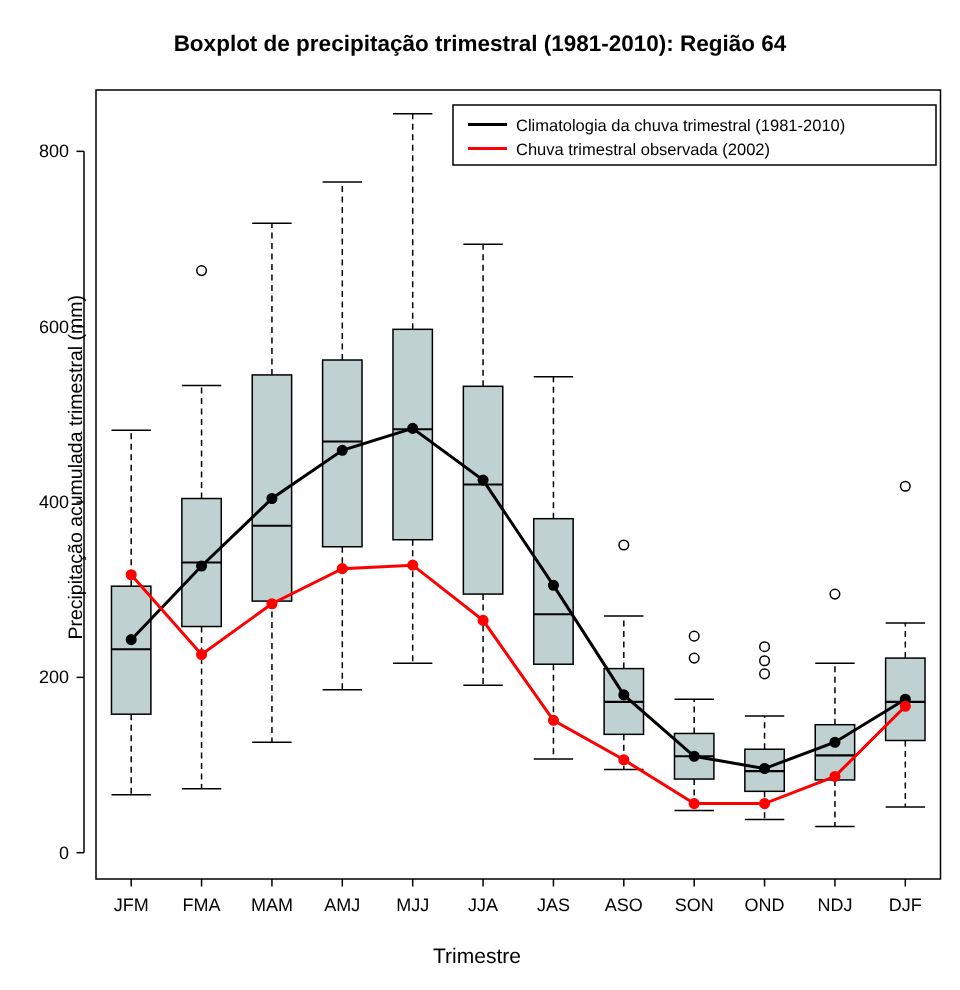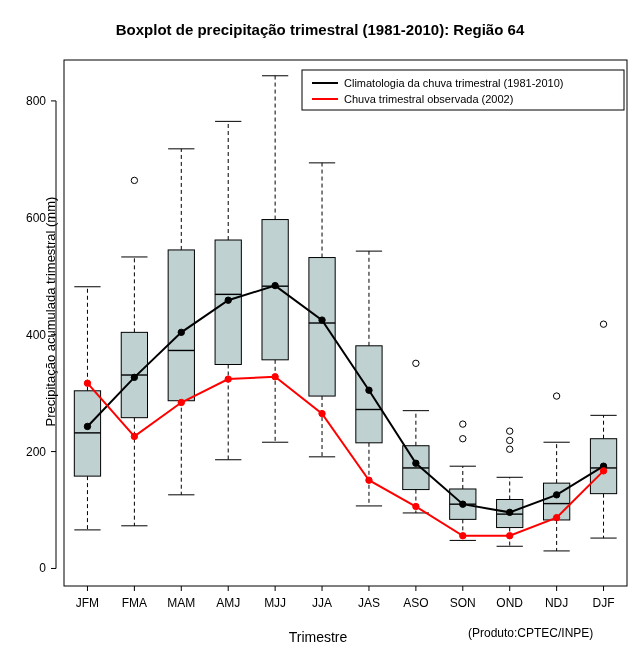--- a/index.html
+++ b/index.html
@@ -70,21 +70,20 @@
   }
 </style>
 </head>
 <body>
 
 <div id="chart-root">
 
   <div id="title">Boxplot de precipitação trimestral (1981-2010): Região 64</div>
   <div id="ylabel">Precipitação acumulada trimestral (mm)</div>
   <div id="xlabel">Trimestre</div>
-  <div id="credit">(Produto:CPTEC/INPE)</div>
 
   <svg id="plot" width="640" height="660">
     <g id="plot-frame">
         <rect x="64" y="56" width="563" height="526" fill="none" stroke="#000" stroke-width="1"></rect>
       </g>
     <g id="y-axis">
         <line x1="56" y1="564.4666666666667" x2="56" y2="96.9111111111111" stroke="#000" stroke-width="1"></line>
         <line x1="56" y1="564.4666666666667" x2="51" y2="564.4666666666667" stroke="#000" stroke-width="1"></line>
         <text x="46" y="568.4666666666667" text-anchor="end" class="tick-label">0</text>
         <line x1="56" y1="447.5777777777778" x2="51" y2="447.5777777777778" stroke="#000" stroke-width="1"></line>

